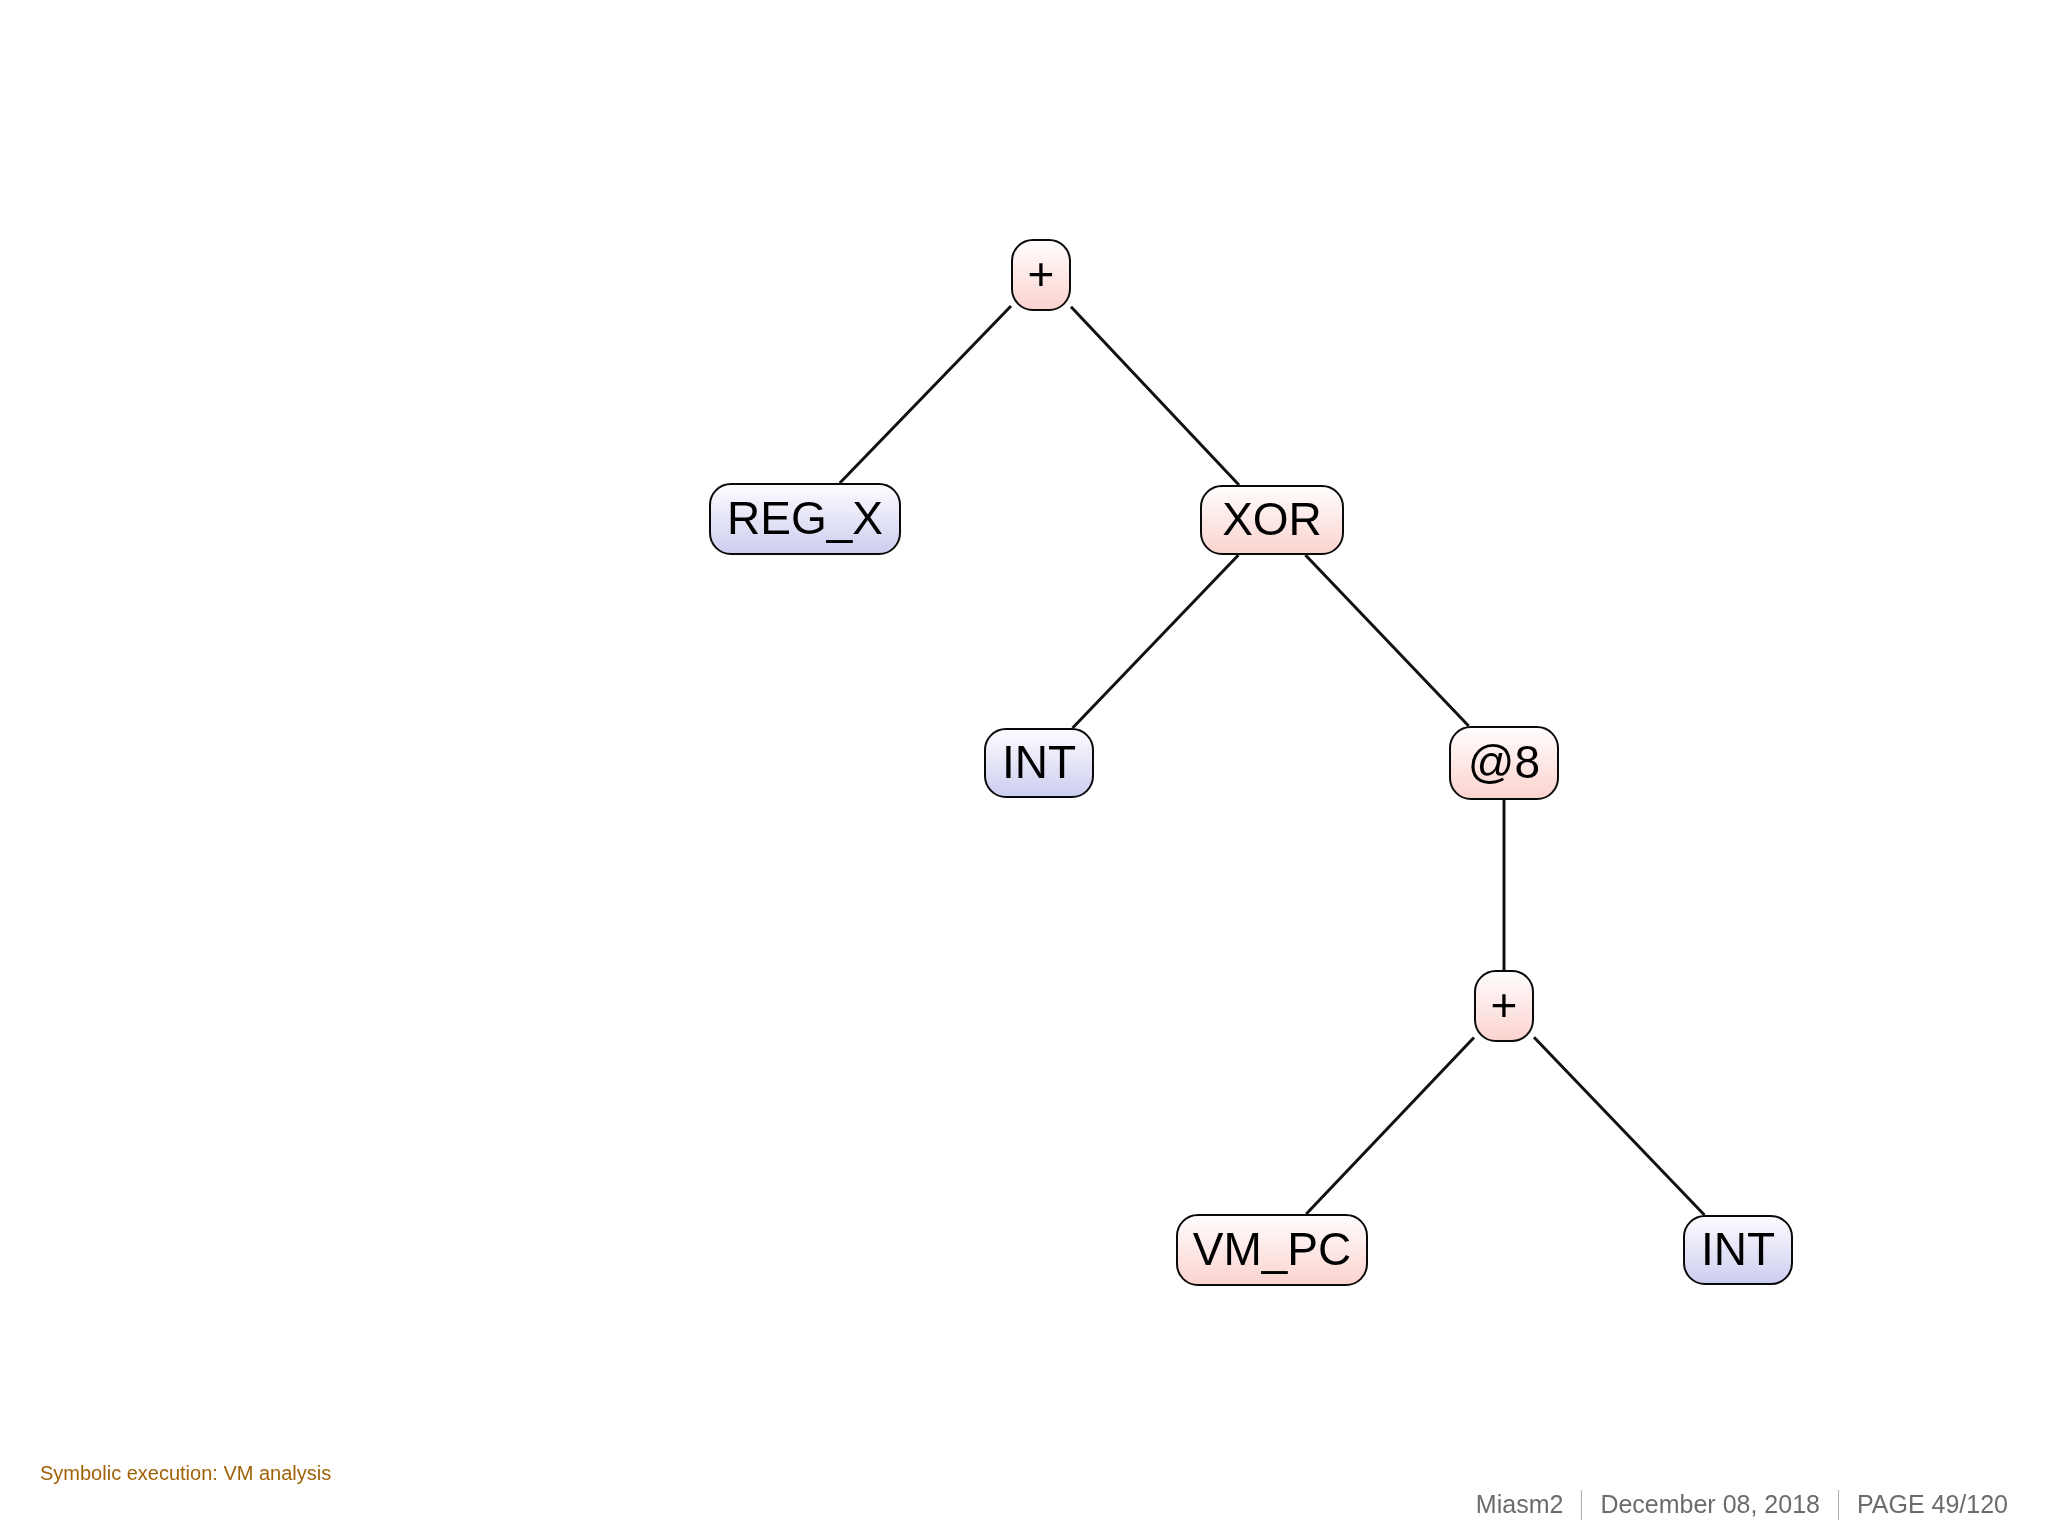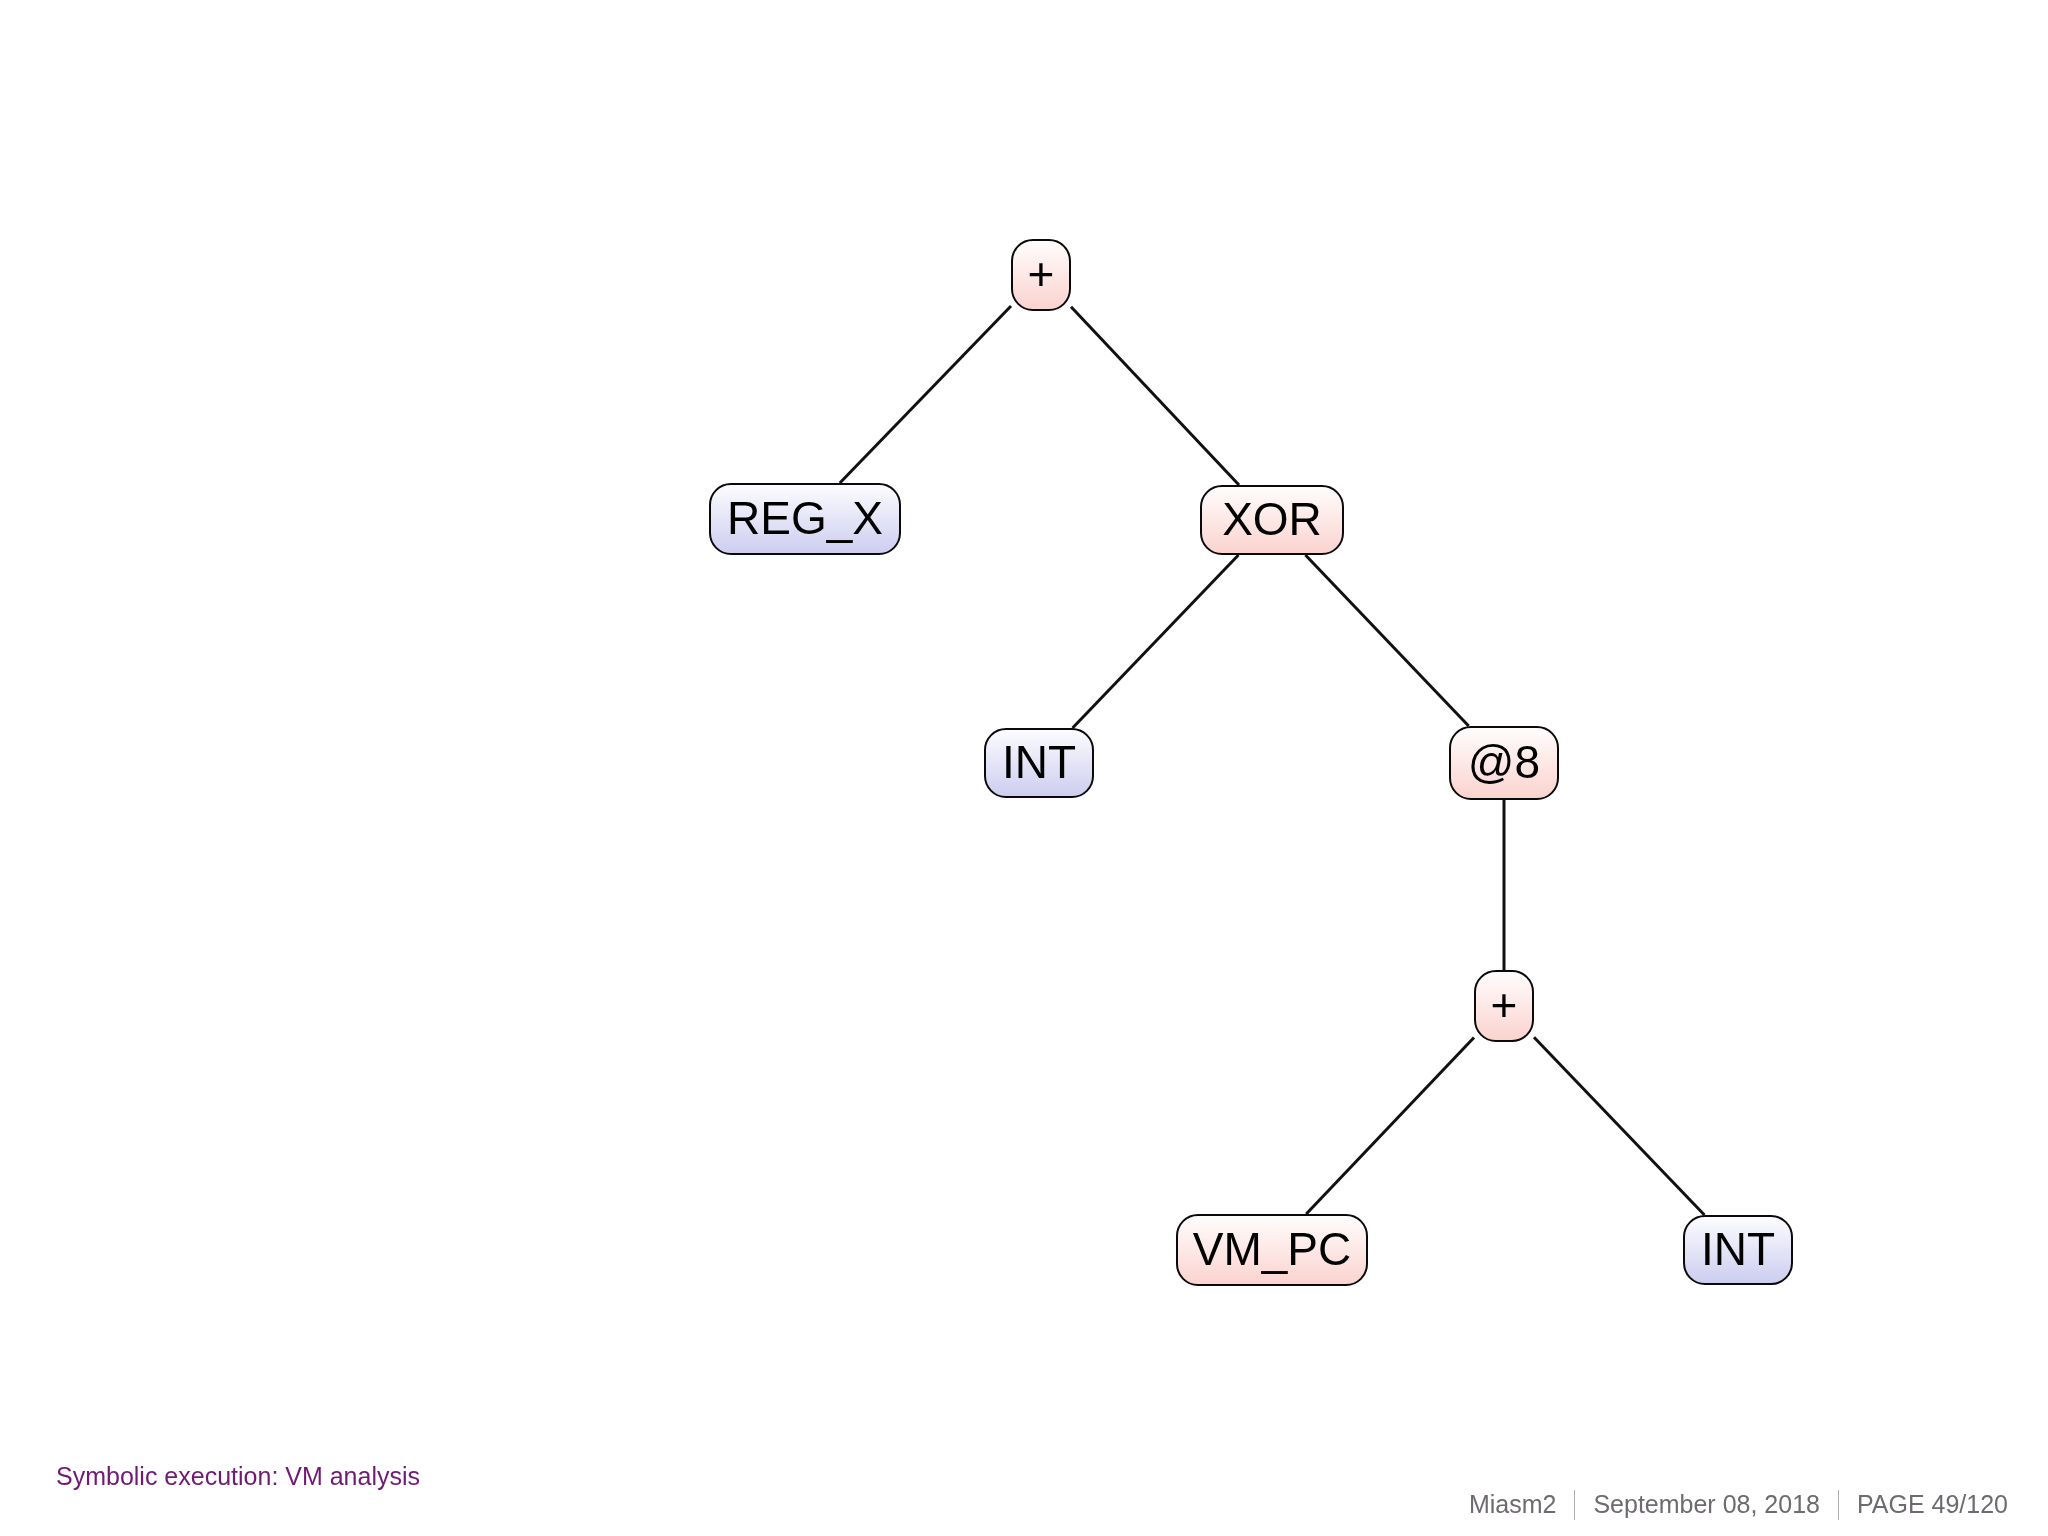--- a/index.html
+++ b/index.html
@@ -86,24 +86,24 @@
   
   #footer {
     position: absolute;
     left: 0;
     bottom: 0;
     width: 2048px;
     height: 96px;
   }
   #footer-left {
     position: absolute;
-    left: 56px;
+    left: 40px;
     top: 22px;
-    font-size: 25px;
-    color: #701a75;
+    font-size: 20px;
+    color: #a16207;
     white-space: nowrap;
   }
   #footer-right {
     position: absolute;
     right: 38px;
     top: 22px;
     font-size: 25px;
     color: #6e6a70;
     white-space: nowrap;
     display: flex;
@@ -164,19 +164,19 @@
           <span class="node-label">INT</span>
         </div>
       </div>
   </div>
 
   <div id="footer">
     <div id="footer-left">Symbolic execution: VM analysis</div>
     <div id="footer-right">
       <span class="seg">Miasm2</span>
       <span class="sep"></span>
-      <span class="seg">September 08, 2018</span>
+      <span class="seg">December 08, 2018</span>
       <span class="sep"></span>
       <span class="seg">PAGE 49/120</span>
     </div>
   </div>
 
 </div>
 
 </body></html>

